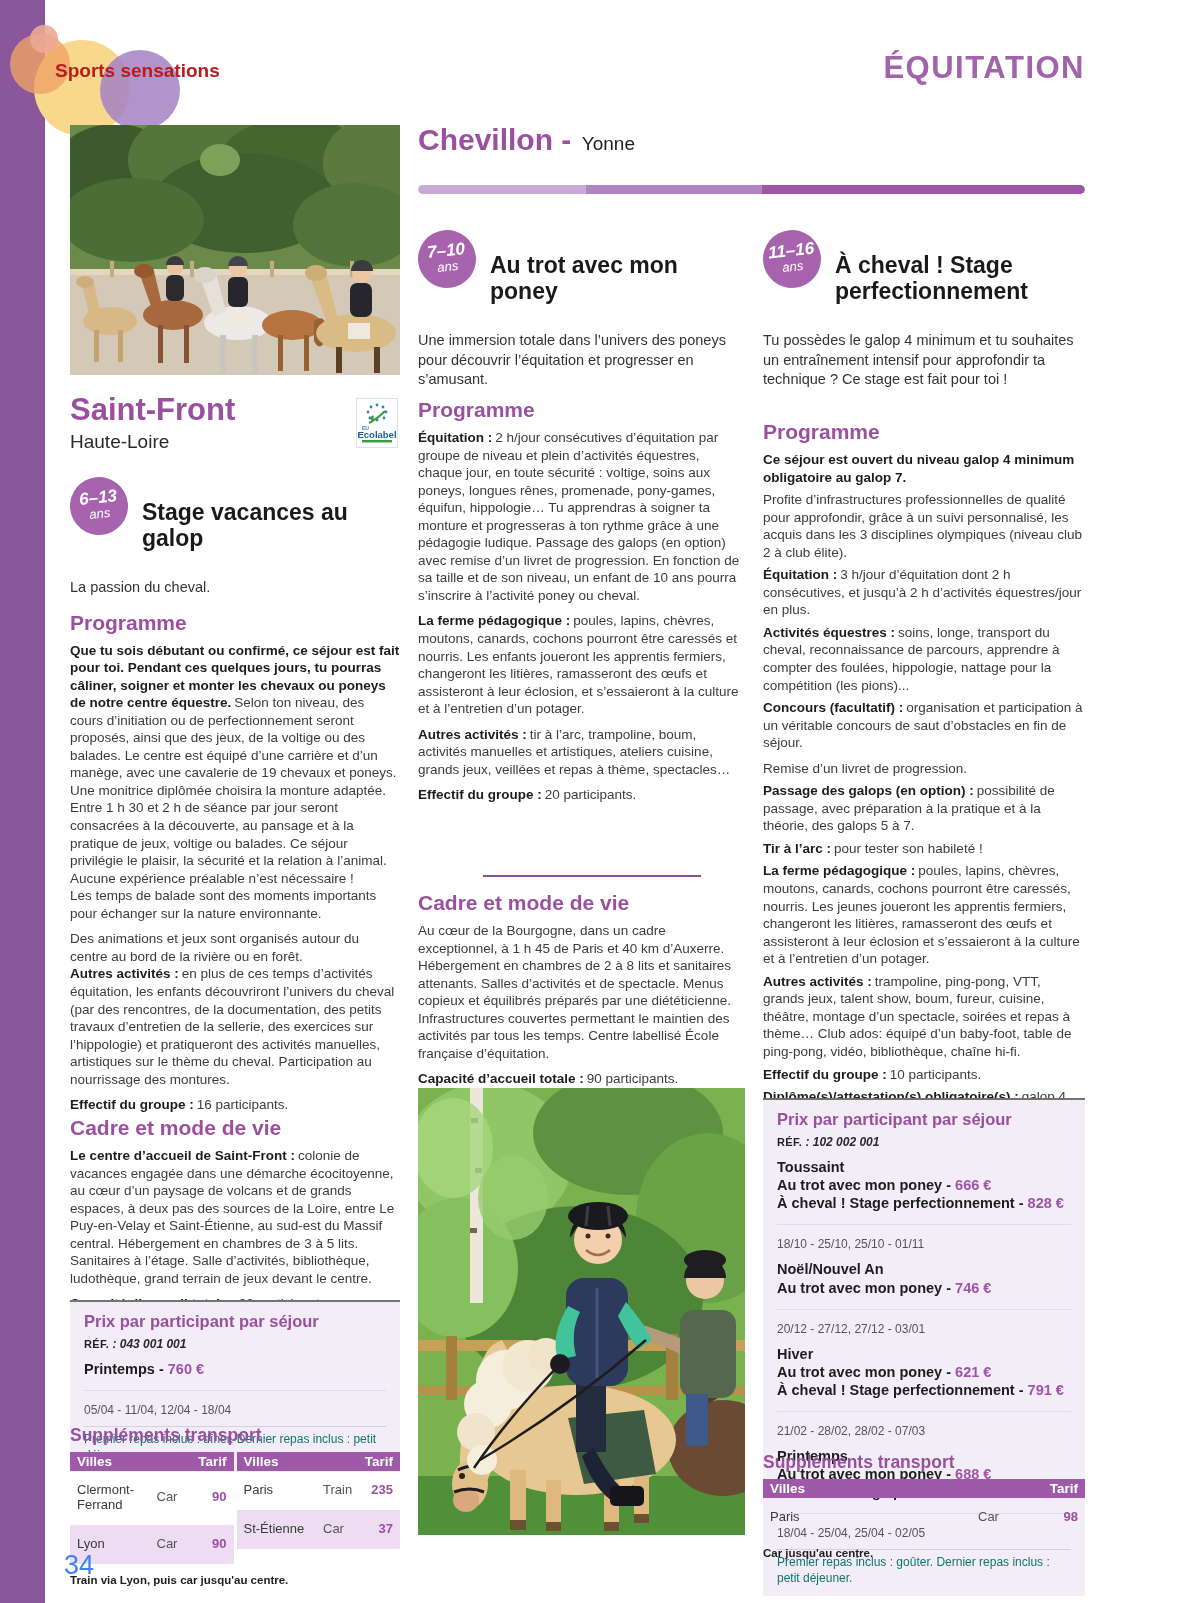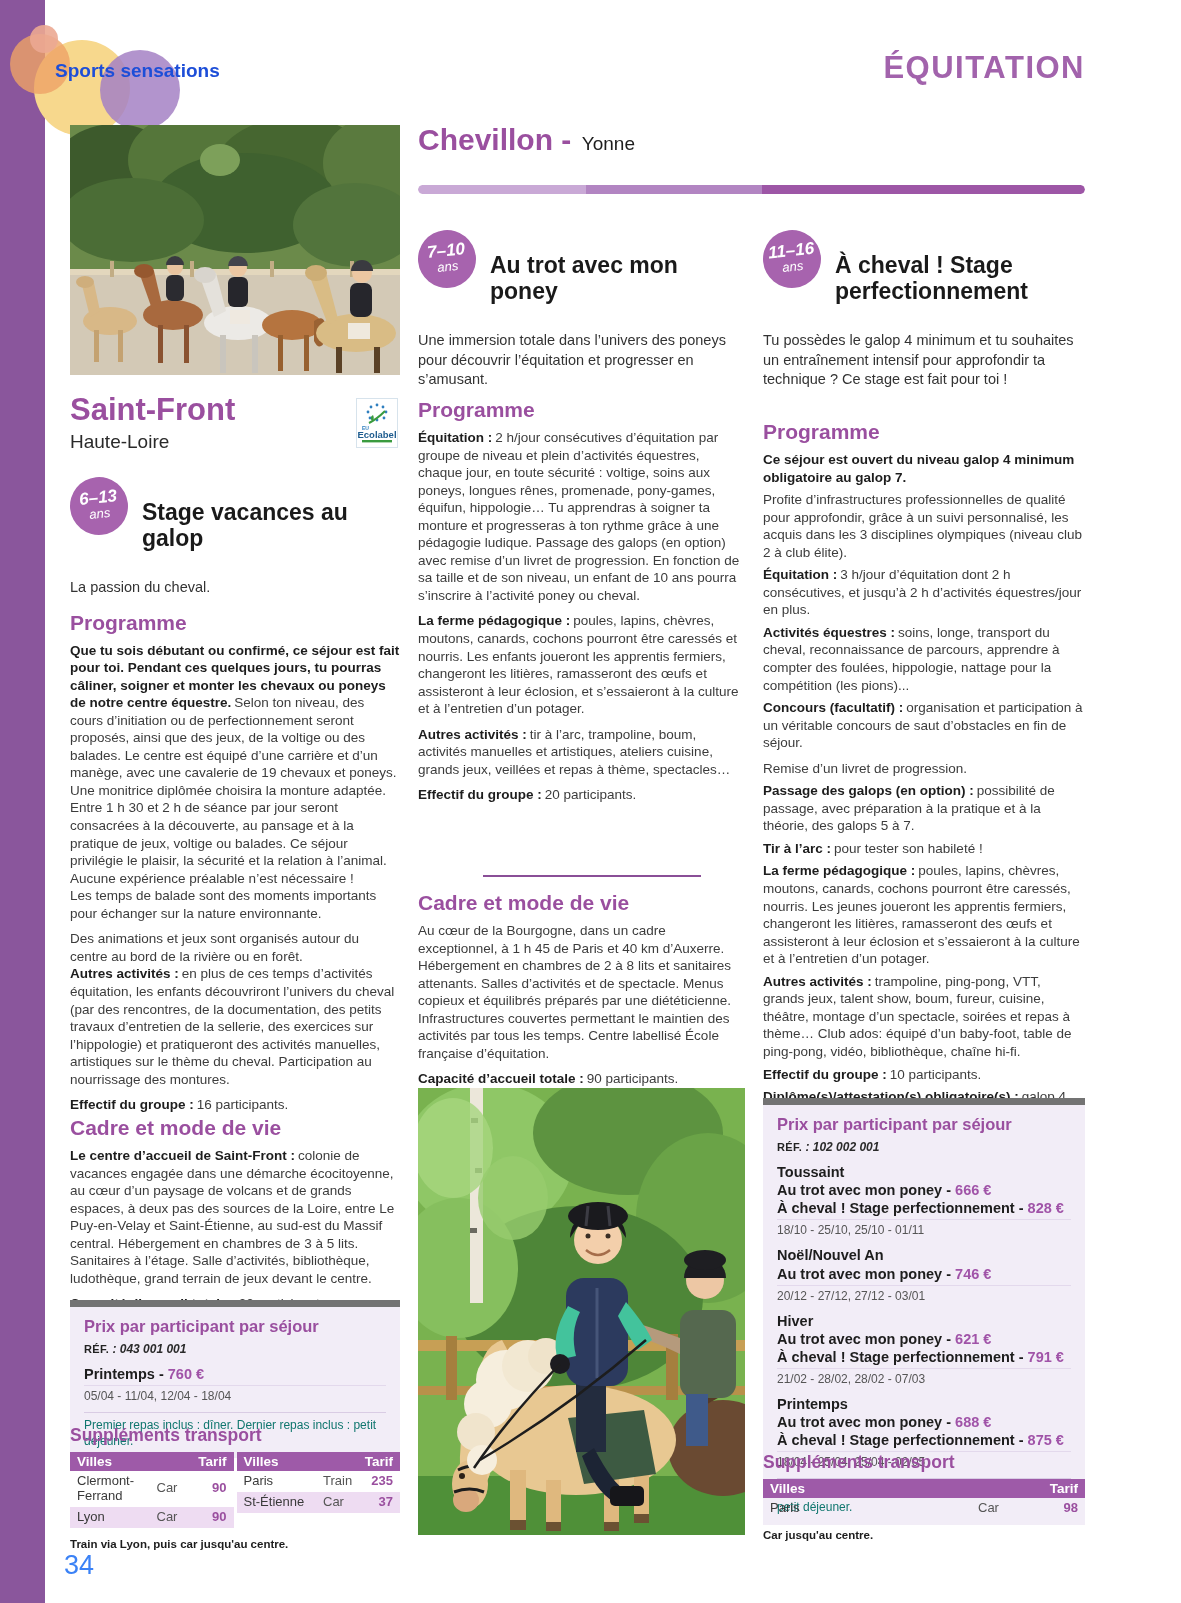--- a/index.html
+++ b/index.html
@@ -6,21 +6,21 @@
   body { background:#888; font-family:"Liberation Sans", sans-serif; }
   .page { position:relative; width:1181px; height:1603px; background:#ffffff; overflow:hidden; margin:0 auto; }
 
   
   .strip { position:absolute; left:0; top:0; width:45px; height:100%; background:#8a569c; }
   .circ { position:absolute; border-radius:50%; }
   .c-salmon { left:30px; top:25px; width:28px; height:28px; background:#eba892; opacity:.9; }
   .c-yellow { left:34px; top:40px; width:96px; height:96px; background:#f7d88d; }
   .c-orange { left:10px; top:34px; width:60px; height:60px; background:#eea366; opacity:.8; }
   .c-purple { left:100px; top:50px; width:80px; height:80px; background:#a581c4; opacity:.85; }
-  .brand { position:absolute; left:55px; top:60px; font-size:19px; font-weight:bold; color:#1d4ed8; z-index:3; }
+  .brand { position:absolute; left:55px; top:60px; font-size:19px; font-weight:bold; color:#b91c1c; z-index:3; }
   .section-title { position:absolute; right:96px; top:50px; font-size:31px; font-weight:bold; letter-spacing:1.5px; color:#a263ac; }
 
   
   .h-purple { color:#9a4f9f; font-weight:bold; }
   .prog-h { font-size:21px; margin-bottom:7px; }
   .bp { font-size:13.5px; line-height:1.3; color:#3c3c3c; margin-bottom:8px; }
   .lbl { font-weight:bold; color:#1d1d1d; margin-right:3px; }
   .tight { margin-bottom:0; }
 
   
@@ -39,39 +39,39 @@
   .badge-row { display:flex; align-items:flex-start; }
   .stage-title { font-size:23px; font-weight:bold; color:#1a1a1a; line-height:1.15; margin-left:14px; margin-top:22px; }
 
   .abs { position:absolute; }
   .intro-p { font-size:14.5px; line-height:1.35; color:#333; }
 
   
   .cadre-line { width:218px; height:2px; background:#8a4f97; margin:0 0 14px 65px; }
 
   
-  .price-wrap { border-top:7px solid #737373; }
+  .price-wrap { border-top:2px solid #737373; }
   .price-box { background:#f2edf7; padding:10px 14px 9px; }
   .price-box .ph { font-size:16.5px; font-weight:bold; color:#9a4f9f; margin-bottom:6px; }
   .refline { font-size:12px; color:#222; margin-bottom:9px; }
   .refline b { font-size:11px; letter-spacing:.3px; }
   .refline i { font-style:italic; font-weight:bold; color:#2a2a2a; }
   .season-name { font-size:14.5px; font-weight:bold; color:#1d1d1d; line-height:1.25; }
   .price-line { font-size:14.5px; font-weight:bold; color:#1d1d1d; line-height:1.25; }
   .price-line .eu { color:#a053a8; }
-  .plines { border-bottom:1px solid #e3d9ec; padding-bottom:2px; margin-bottom:3px; }
+  .plines { border-bottom:1px solid #e3d9ec; padding-bottom:12px; margin-bottom:12px; }
   .dates { font-size:12px; color:#555; margin-bottom:9px; }
   .meals { font-size:12px; color:#0f766e; border-top:1px solid #d9cce4; padding-top:5px; line-height:1.3; }
 
   
   .tr-h { font-size:17.5px; margin-bottom:6px; }
   .t-wrap { display:flex; gap:3px; }
   .ttable { flex:1; }
   .thead { display:flex; justify-content:space-between; background:#9e5aa8; color:#fff; font-weight:bold; font-size:13.5px; padding:2px 7px; }
-  .trow { display:grid; grid-template-columns:1fr 38px 32px; align-items:center; font-size:13px; color:#3a3a3a; padding:3px 7px; line-height:1.15; }
+  .trow { display:grid; grid-template-columns:1fr 38px 32px; align-items:center; font-size:13px; color:#3a3a3a; padding:12px 7px; line-height:1.15; }
   .trow .mode { color:#555; }
   .trow .tarif { color:#9a4f9f; font-weight:bold; text-align:right; }
   .trow.shade { background:#eedcf2; }
   .t-note { font-size:11.5px; font-weight:bold; color:#1d1d1d; margin-top:10px; }
   .trow3 { grid-template-columns:1fr 60px 40px; }
 
   .page-num { position:absolute; left:64px; top:1550px; font-size:27px; color:#3b82f6; }
 
   .photo { display:block; }
   .eco { position:absolute; right:2px; top:6px; width:42px; height:50px; background:#fff; border:1px solid #d7e3ec; }

